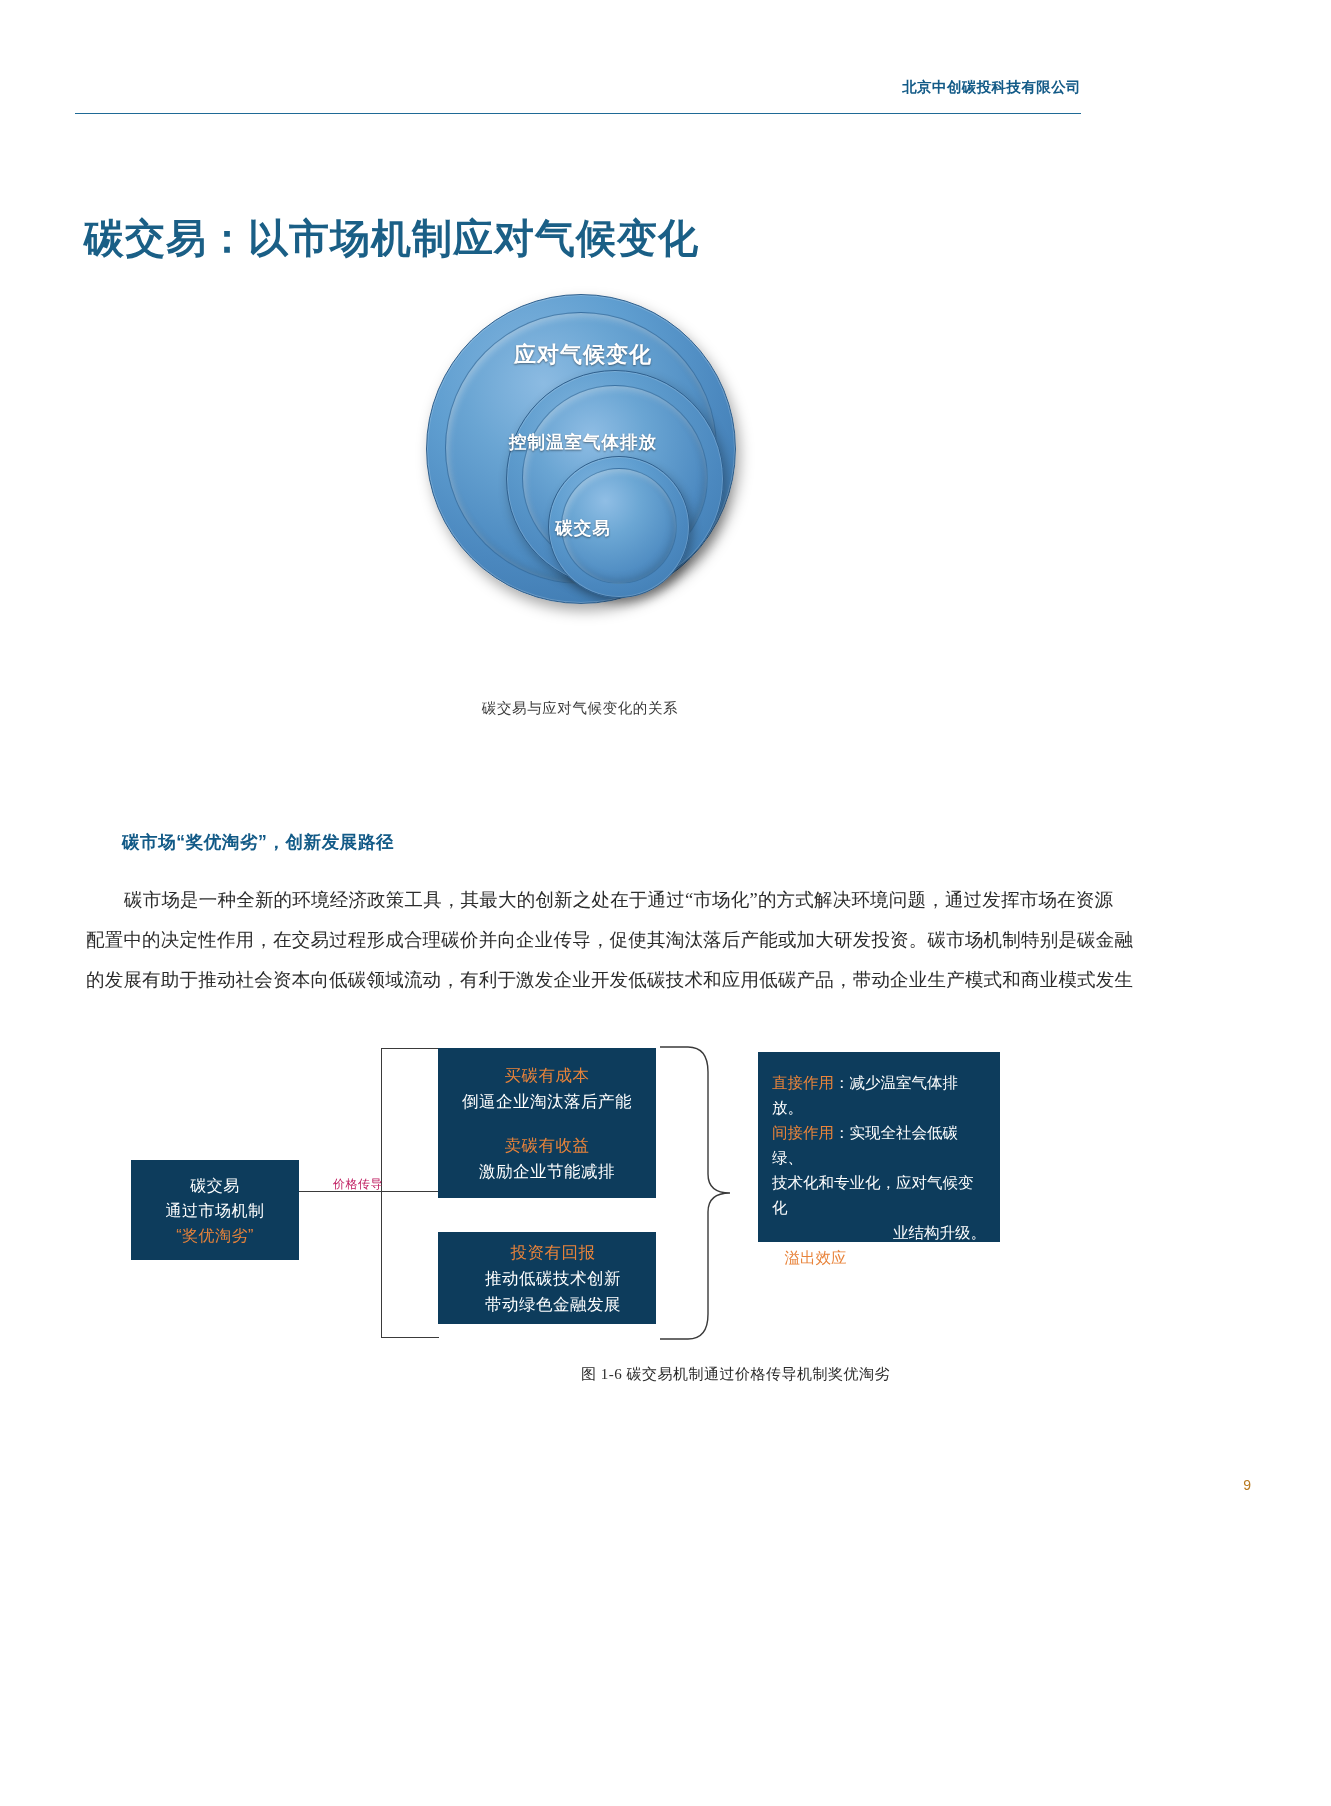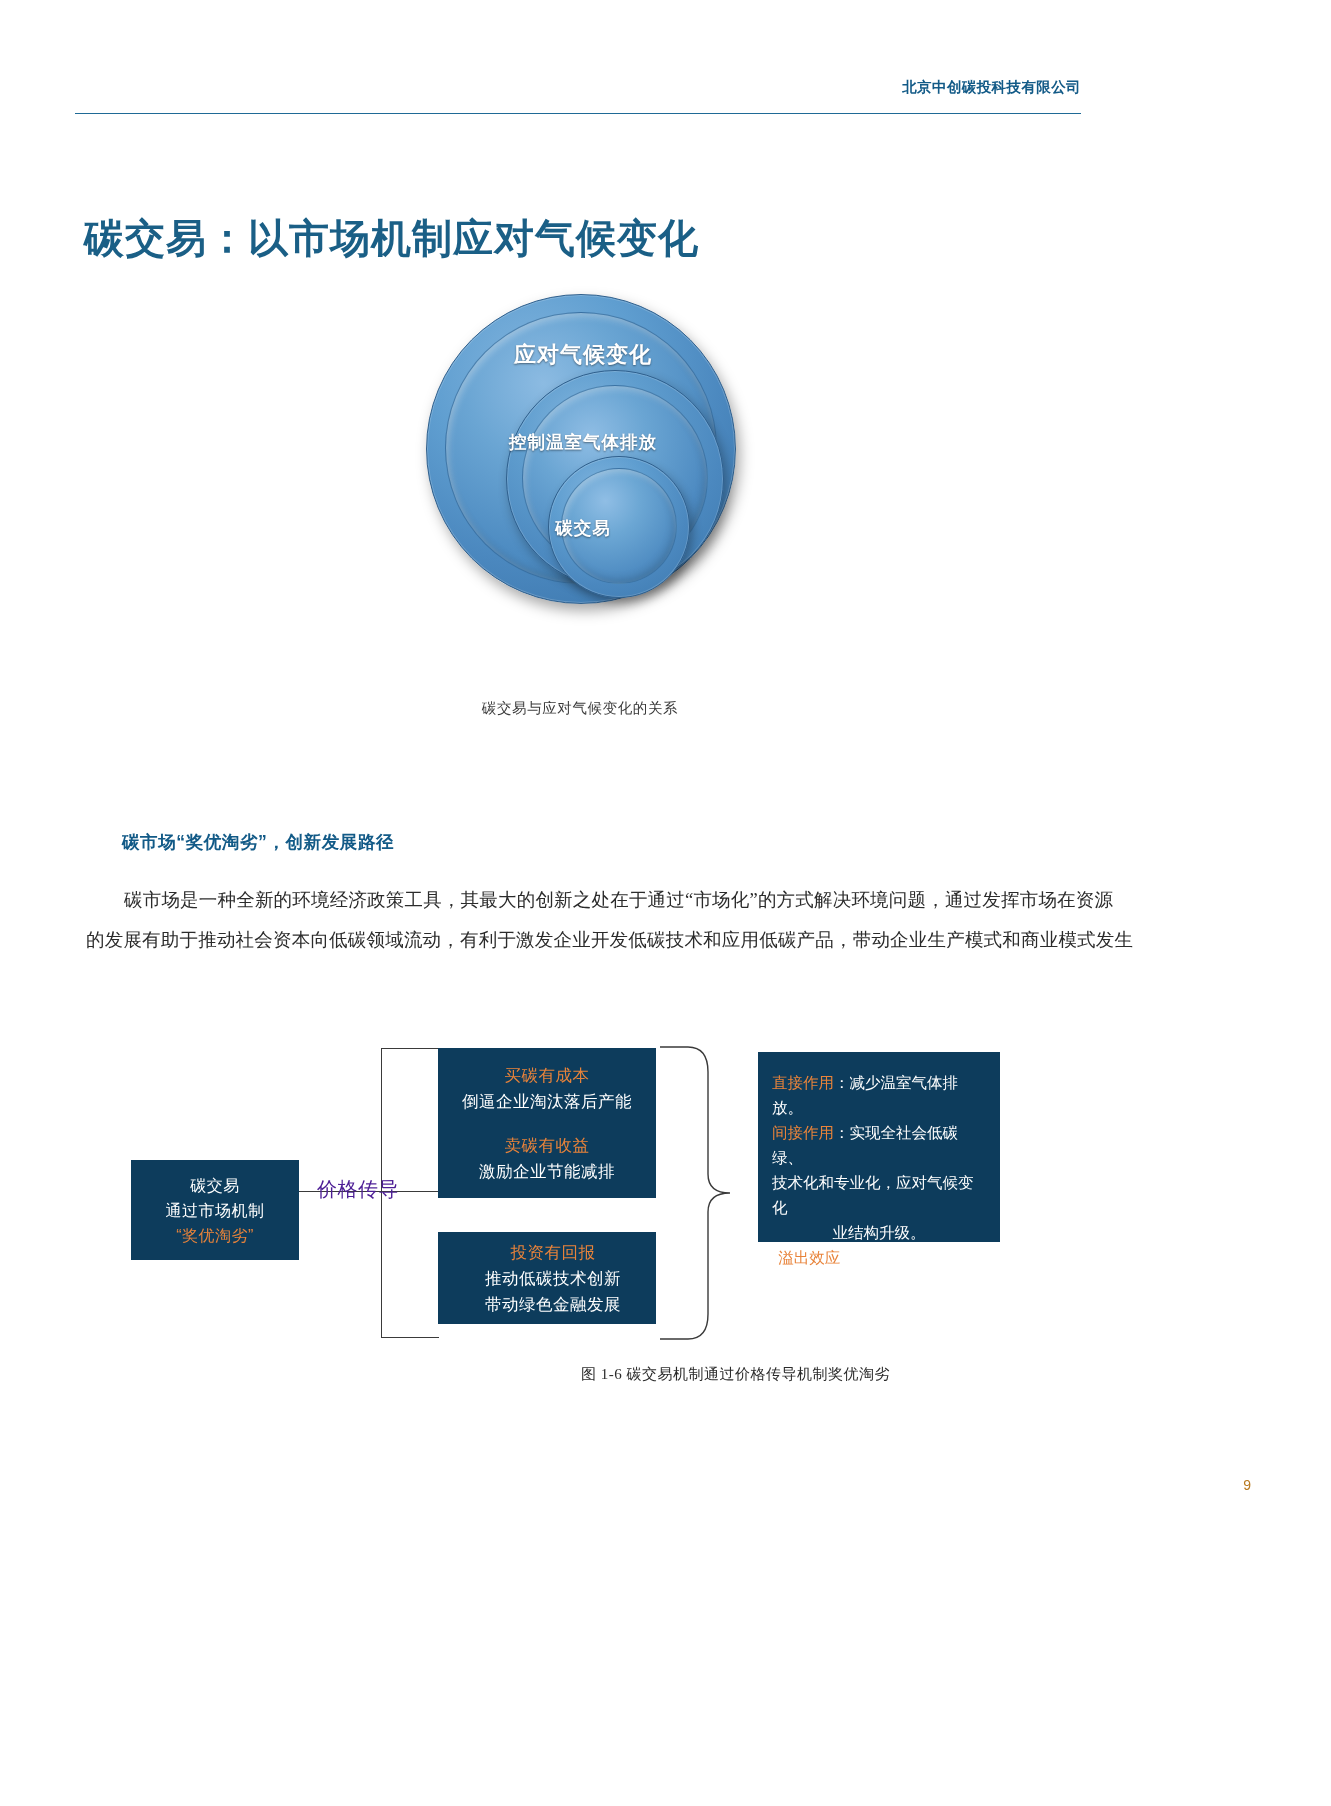--- a/index.html
+++ b/index.html
@@ -182,38 +182,38 @@
 
   
   #box-top    { top:-12px; height:80px; }
   #box-middle { top:58px;  height:80px; }
   #box-bottom { top:172px; height:92px; }
 
   #box-right {
     left:672px; top:-8px; width:242px; height:190px;
     padding:18px 14px 14px 14px;
     justify-content:flex-start;
-    align-items:center;
+    align-items:flex-end;
     text-align:left;
   }
   #box-right .rp-line {
     font-size:15.5px;
     line-height:25px;
     color:#ffffff;
     text-align:left;
   }
   #box-right .rp-key { color:#e8833a; }
 
   #price-label {
     position:absolute;
     left:216px; top:116px; width:112px;
     text-align:center;
     font-family:"Liberation Sans", sans-serif;
-    font-size:20px;
-    color:#4c1d95;
+    font-size:12px;
+    color:#be185d;
     letter-spacing:0.5px;
     white-space:nowrap;
   }
 
   
   .conn { position:absolute; background:#3a3a3a; }
   #conn-stem   { left:196px; top:131px; width:100px; height:1px; }
   #conn-spineL { left:295px; top:-12px; width:1px;  height:290px; }
   #conn-b-top  { left:295px; top:-12px; width:58px; height:1px; }
   #conn-b-mid  { left:295px; top:131px; width:58px; height:1px; }
@@ -264,20 +264,21 @@
   <div class="ring-label" id="label-mid">控制温室气体排放</div>
   <div class="ring-label" id="label-inner">碳交易</div>
 </div>
 
 <div id="circle-caption">碳交易与应对气候变化的关系</div>
 
 <div id="section-heading">碳市场“奖优淘劣”，创新发展路径</div>
 
 <div id="body-paragraph">
   <div class="body-line indent">碳市场是一种全新的环境经济政策工具，其最大的创新之处在于通过“市场化”的方式解决环境问题，通过发挥市场在资源</div>
+  <div class="body-line">配置中的决定性作用，在交易过程形成合理碳价并向企业传导，促使其淘汰落后产能或加大研发投资。碳市场机制特别是碳金融</div>
   <div class="body-line">的发展有助于推动社会资本向低碳领域流动，有利于激发企业开发低碳技术和应用低碳产品，带动企业生产模式和商业模式发生</div>
 </div>
 
 <div id="flowchart">
 
   <div class="conn" id="conn-stem"></div>
   <div class="conn" id="conn-spineL"></div>
   <div class="conn" id="conn-b-top"></div>
   <div class="conn" id="conn-b-mid"></div>
   <div class="conn" id="conn-b-bot"></div>

